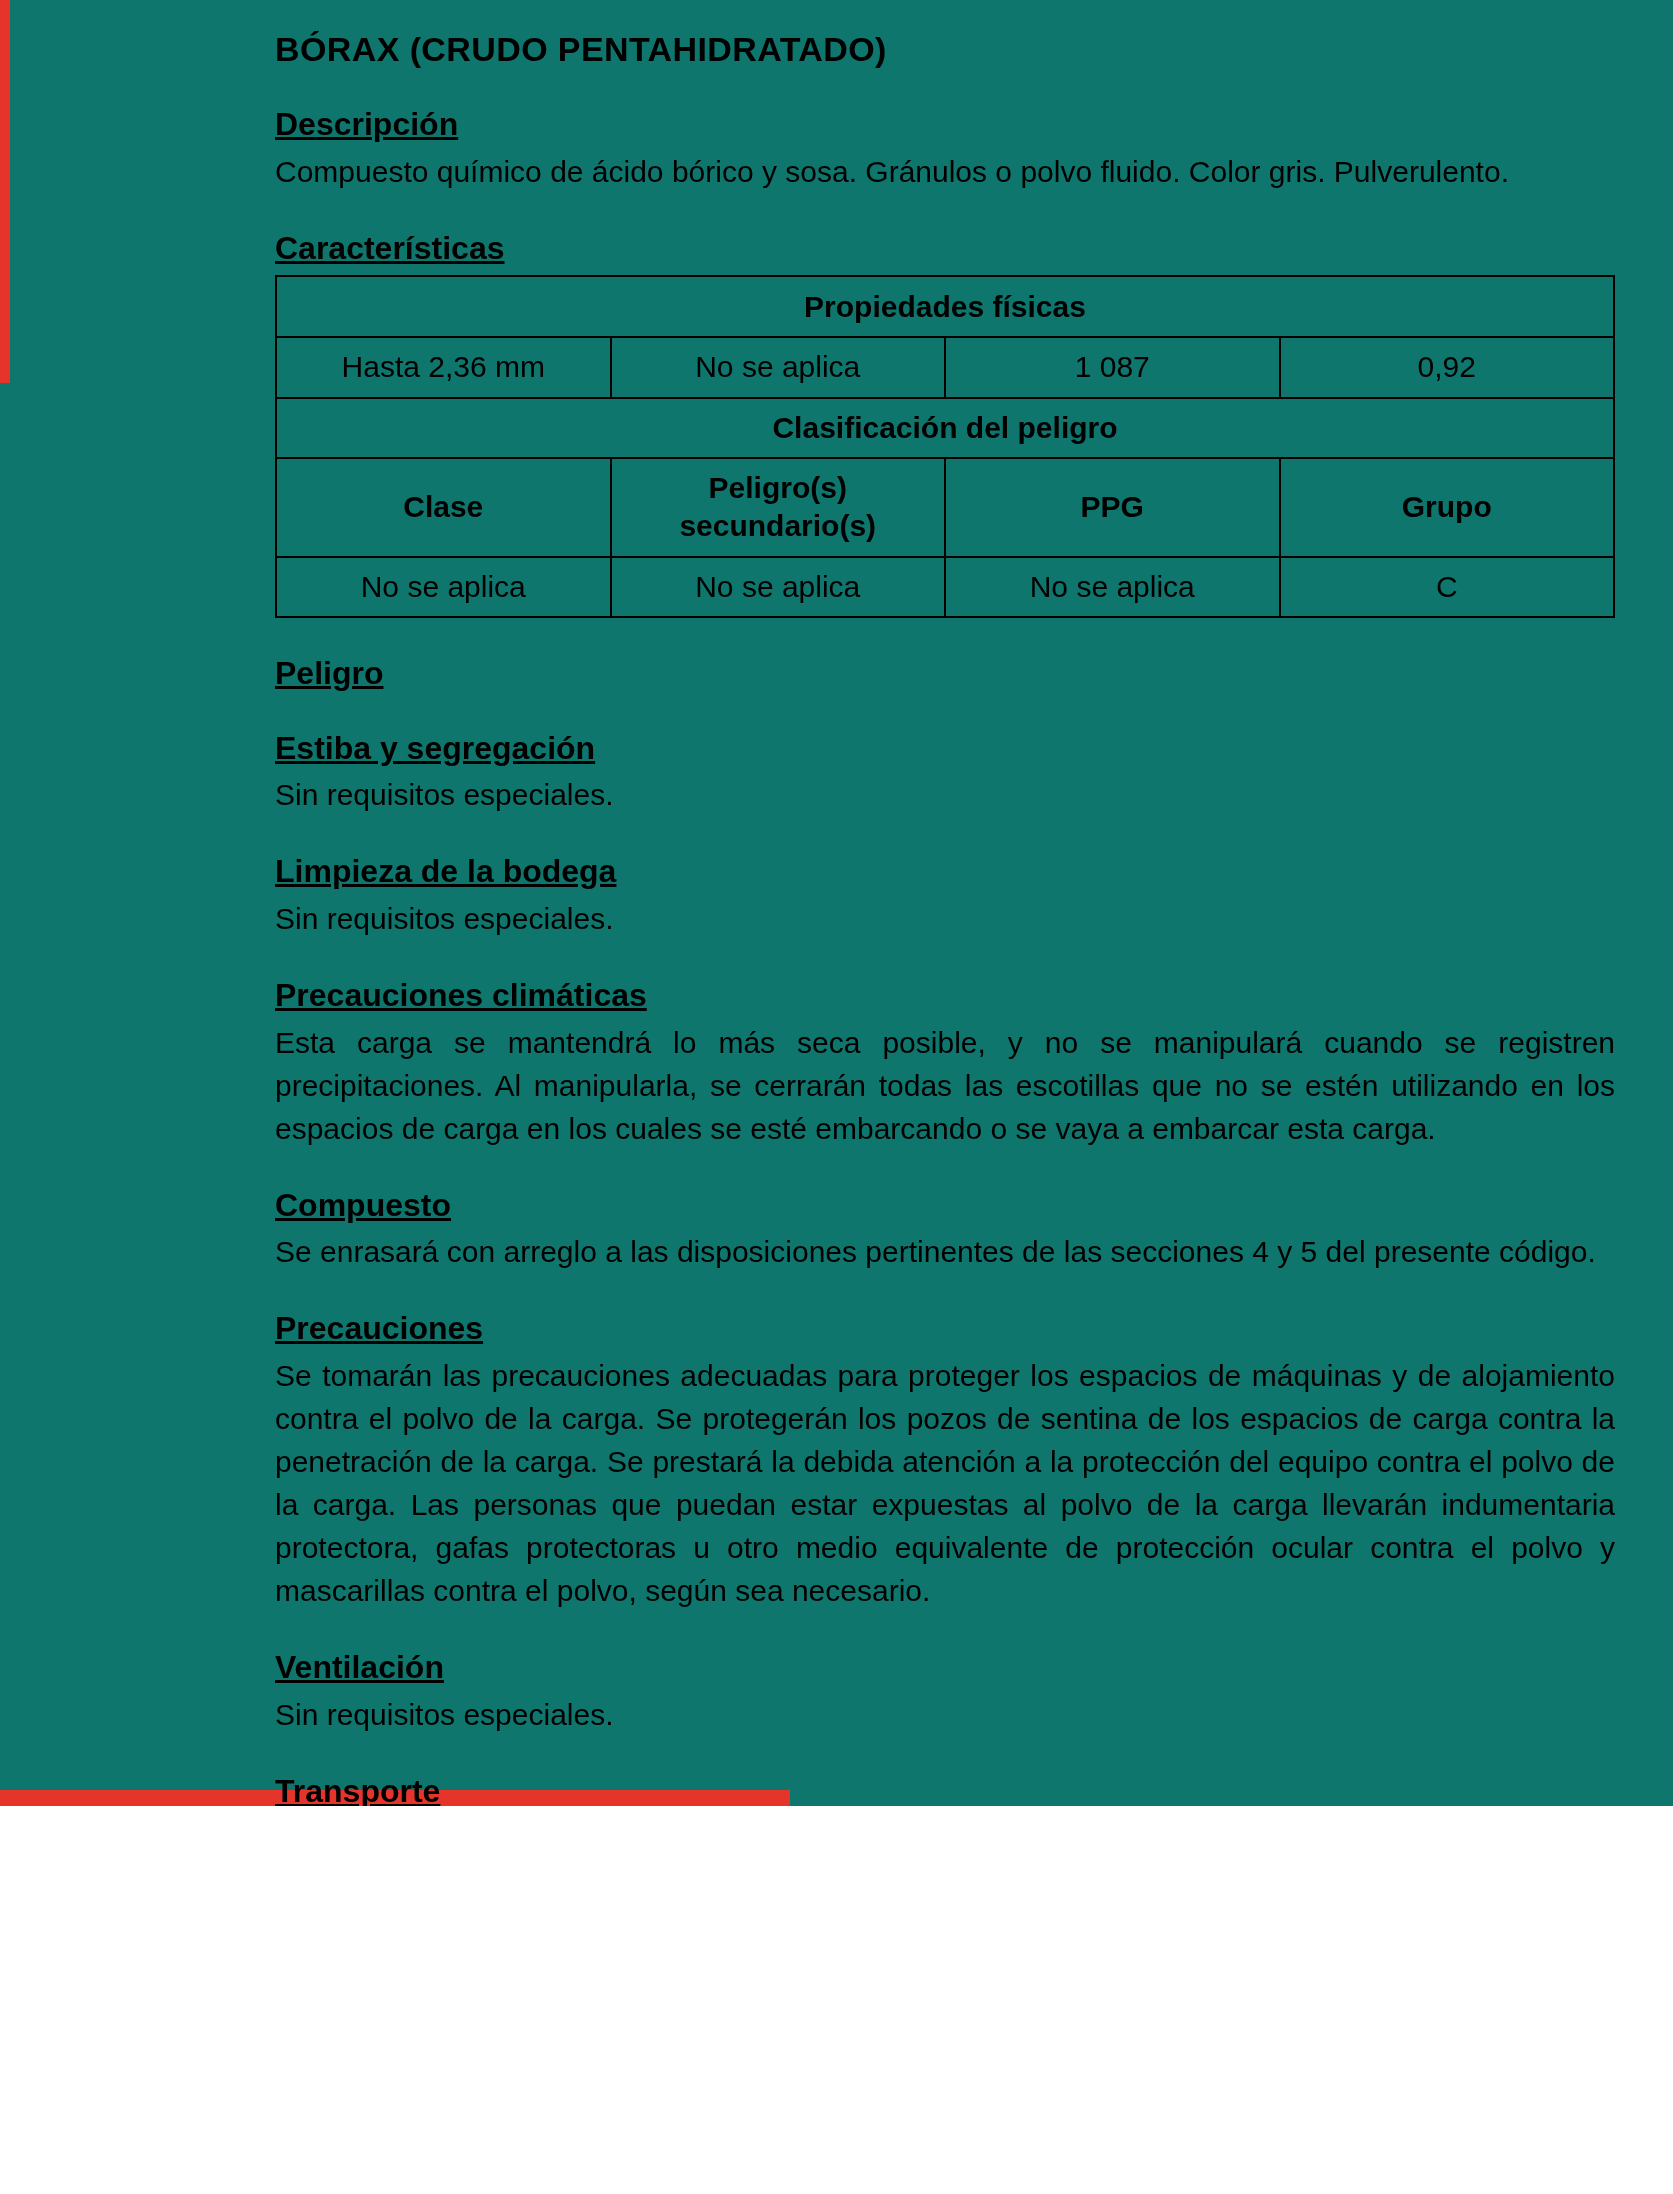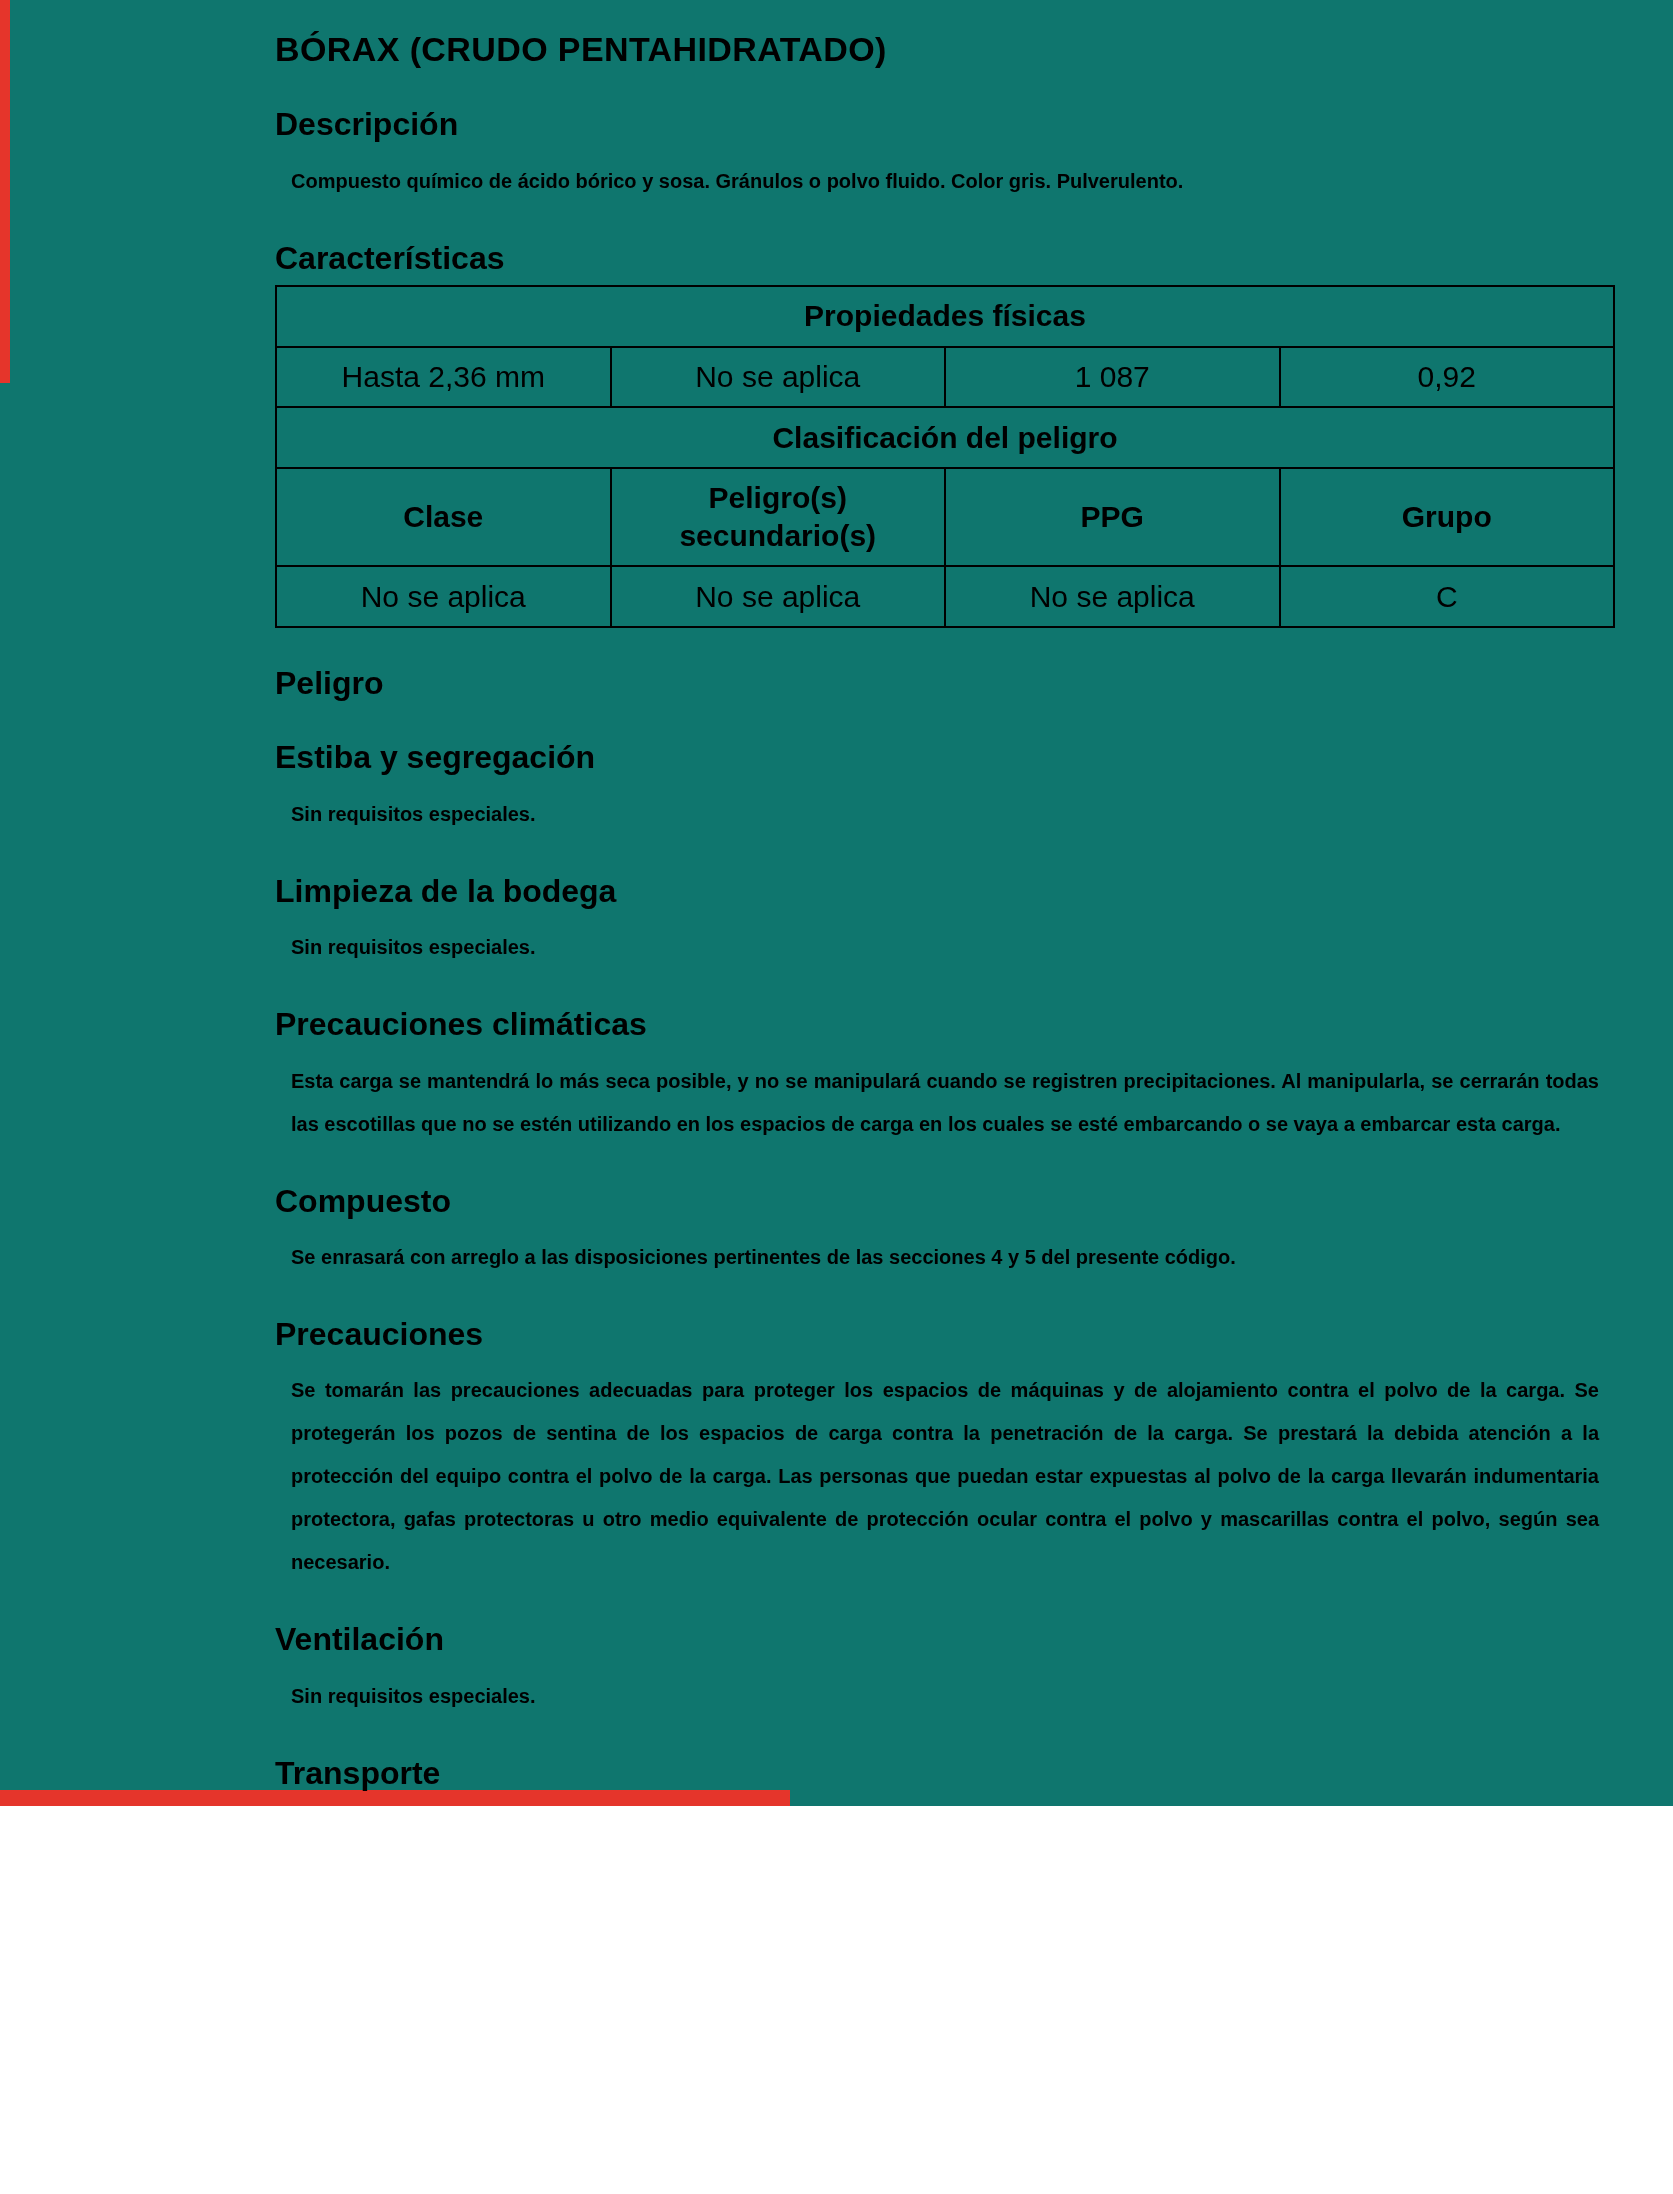--- a/index.html
+++ b/index.html
@@ -44,27 +44,27 @@
     font-weight: bold;
     margin: 0;
     line-height: 1.2;
     letter-spacing: 0.4px;
   }
   h2.section-heading {
     font-size: 32px;
     font-weight: bold;
     margin: 36px 0 6.3px 0;
     line-height: 1.2;
+    text-decoration: underline;
   }
   p.body-text {
-    font-size: 20px;
+    font-size: 30px;
     line-height: 43px;
-    margin: 16px;
+    margin: 0;
     white-space: pre-line;
-    font-weight: bold;
   }
   p.body-justify {
     text-align: justify;
   }
   table.props-table {
     border-collapse: collapse;
     width: 100%;
     margin-top: 8px;
     table-layout: fixed;
   }

